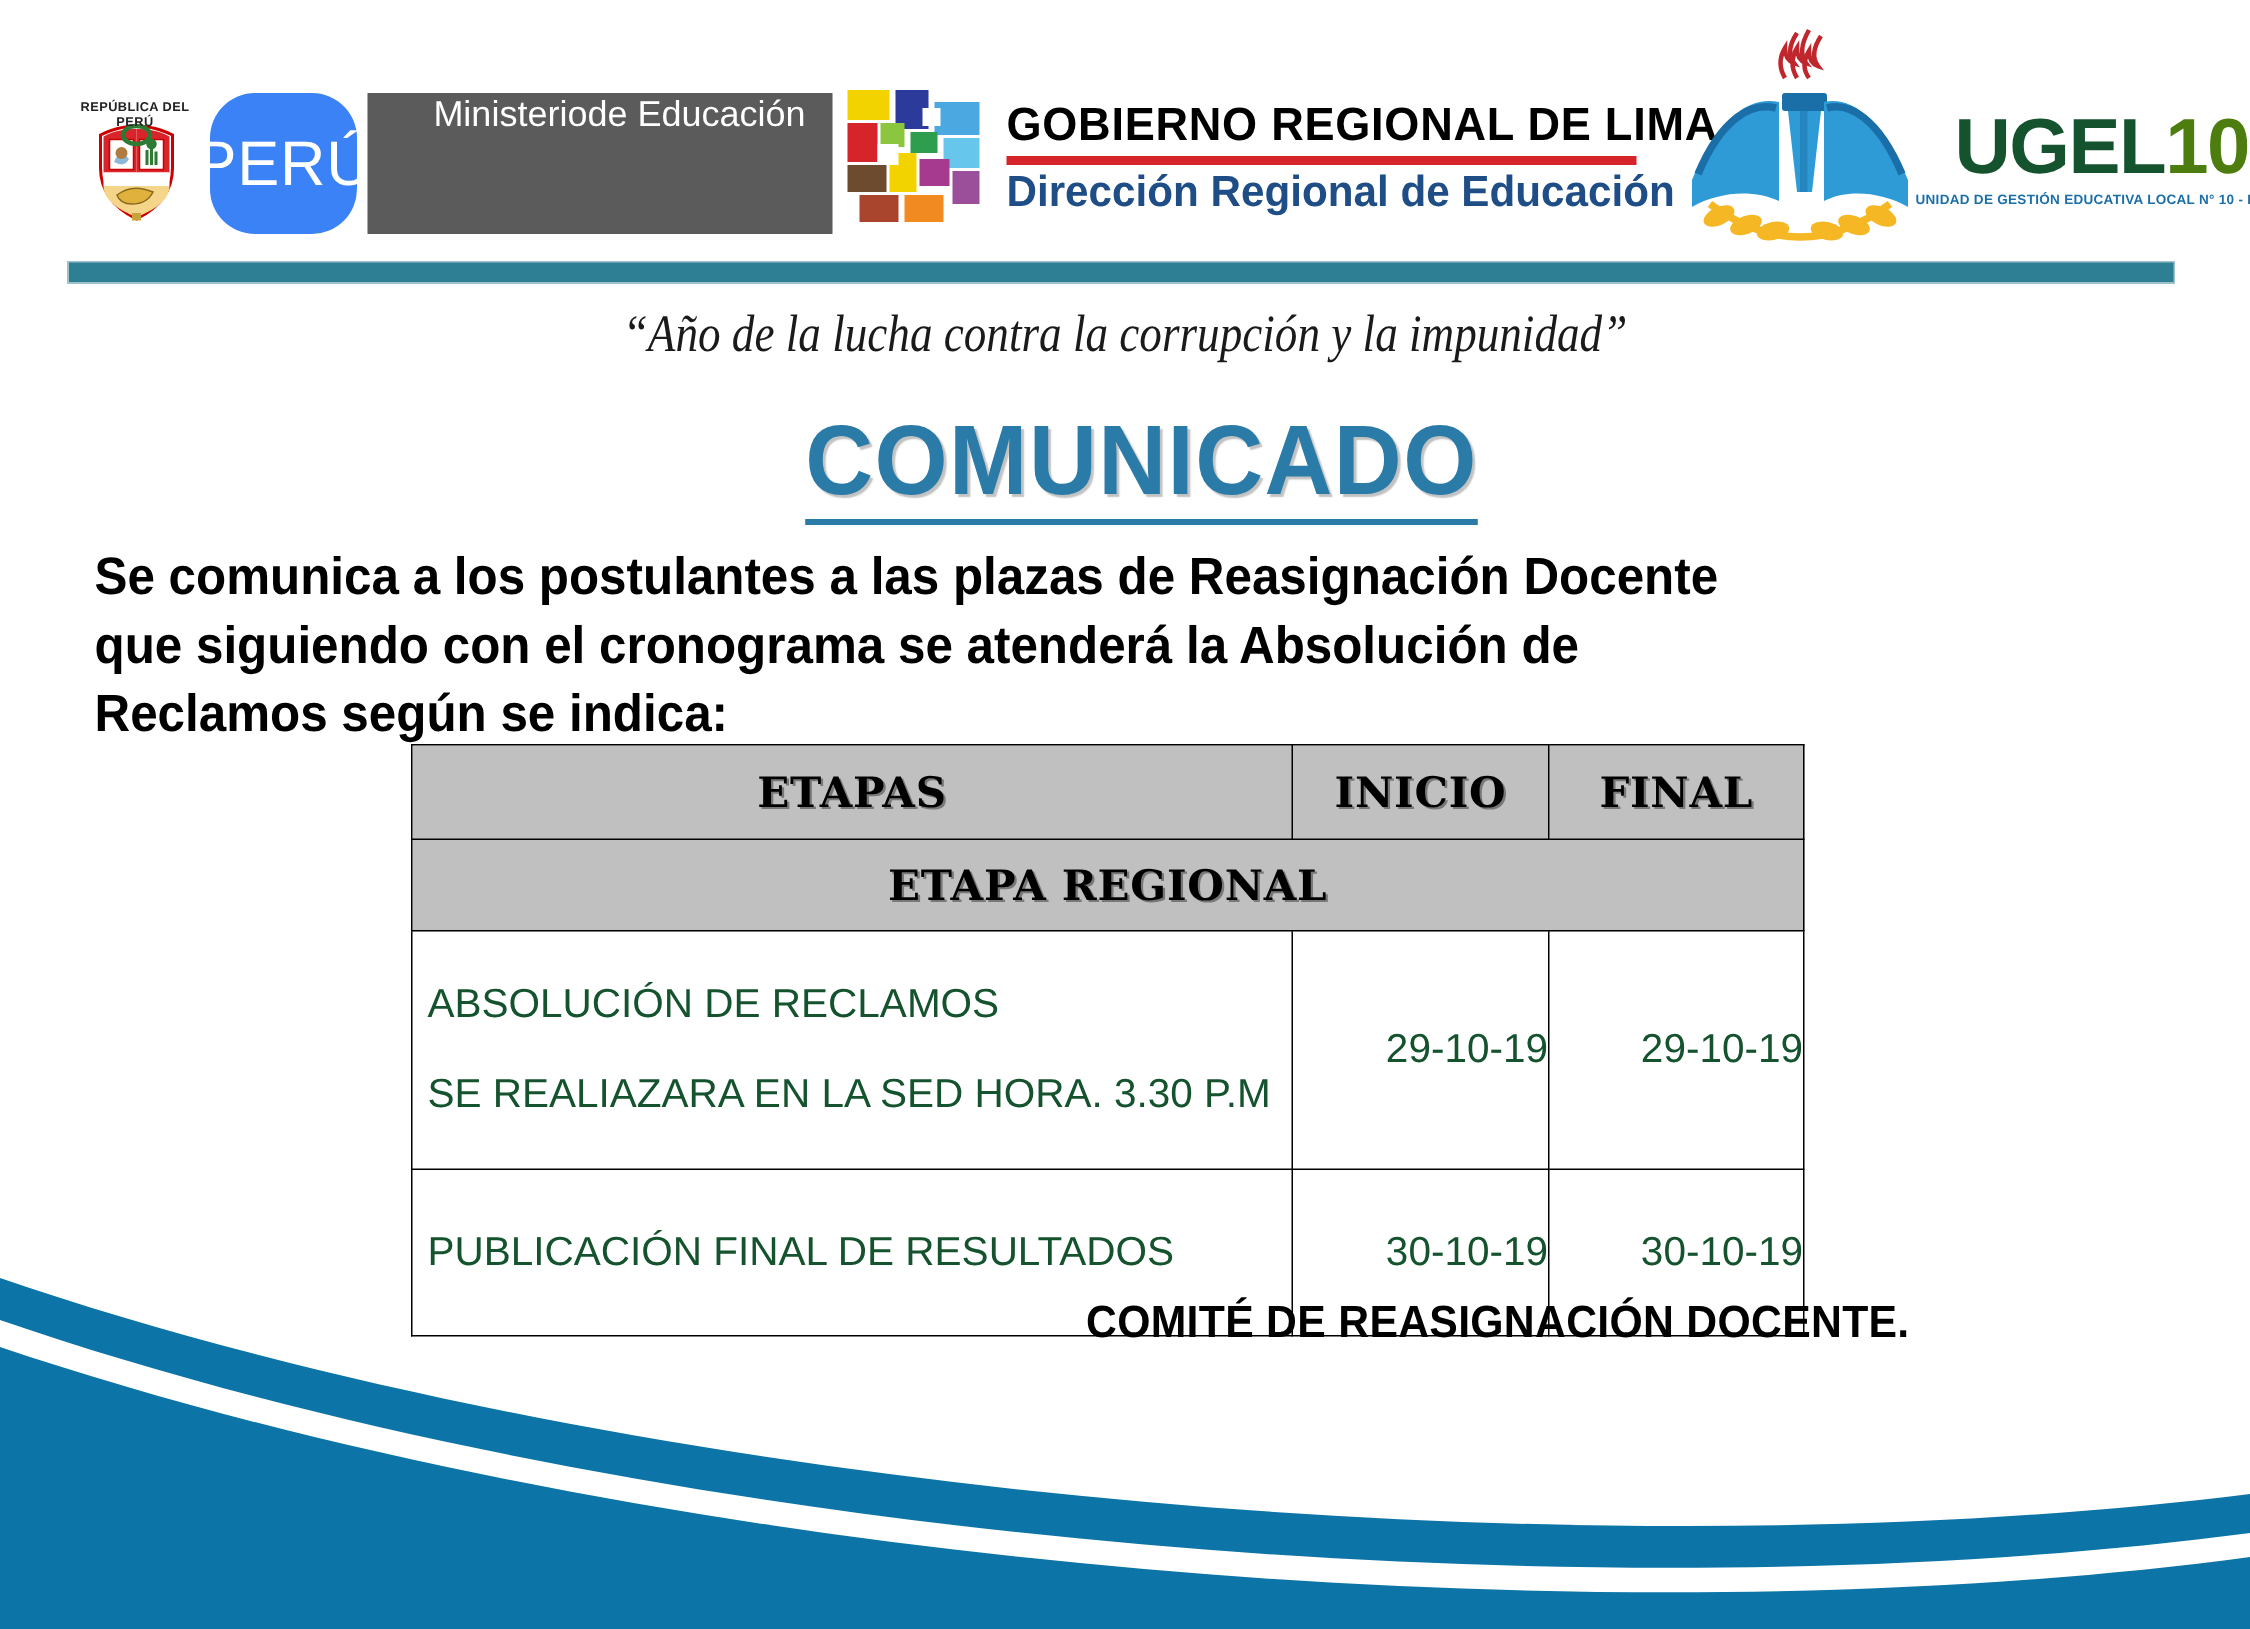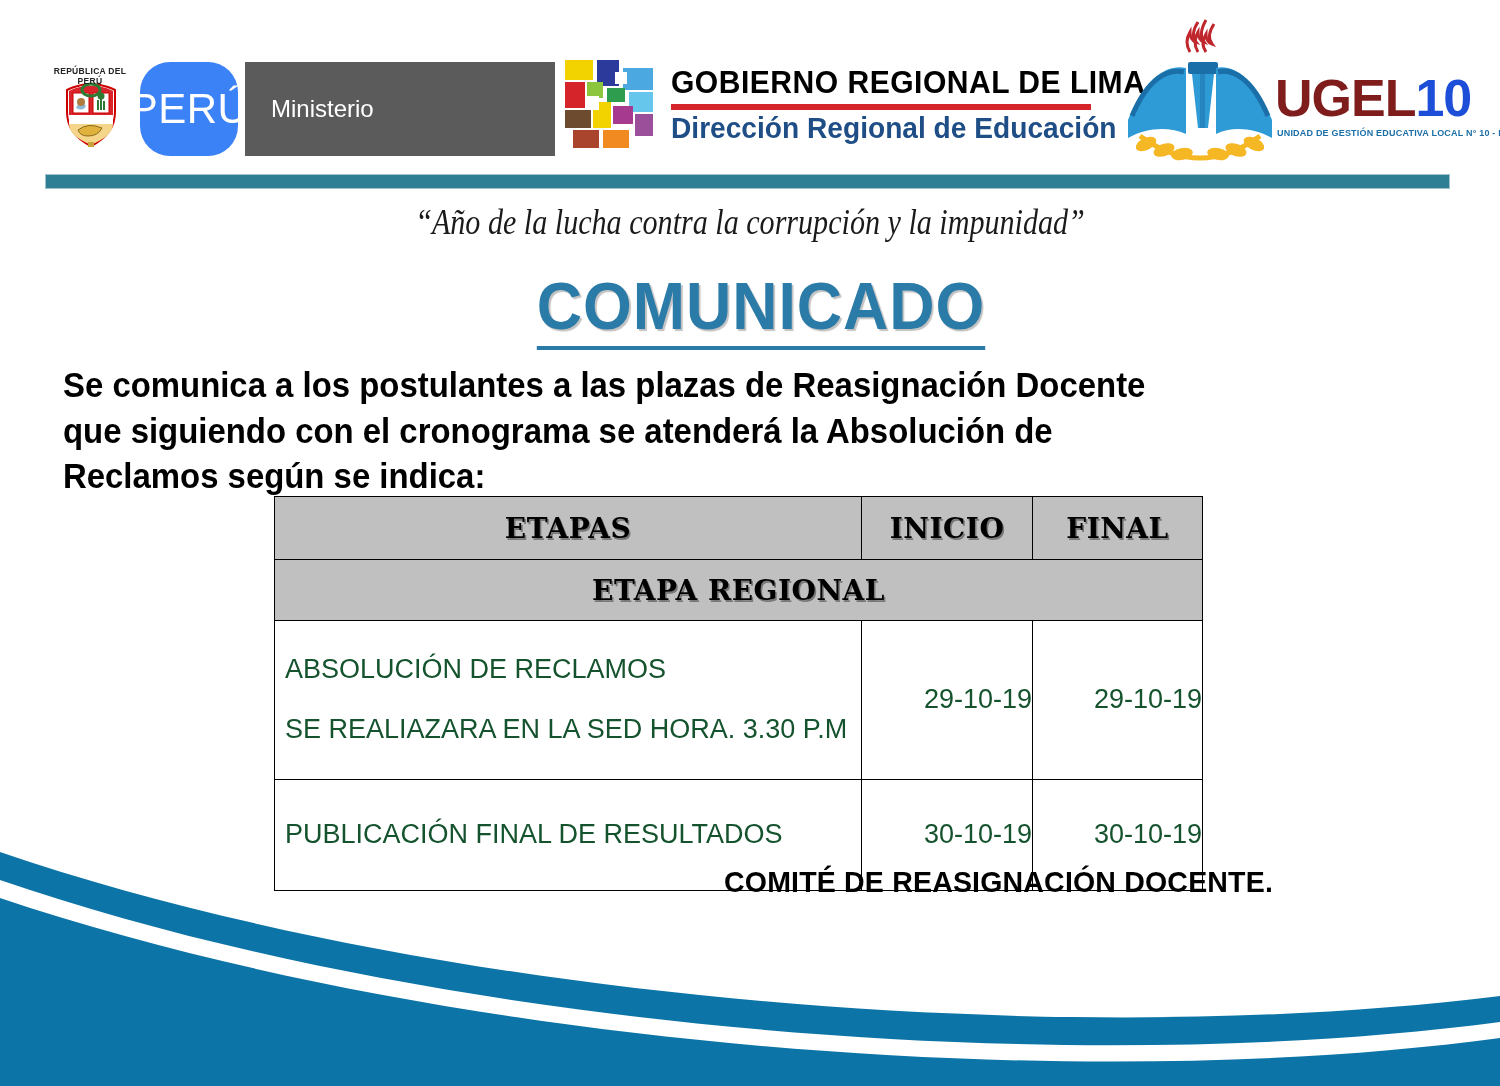--- a/index.html
+++ b/index.html
@@ -65,21 +65,21 @@
     font-size: 42px;
     letter-spacing: .5px;
     border-radius: 30px;
   }
   .minedu-gap { width: 7px; background: #fff; }
   .minedu-min {
     width: 310px;
     background: #5B5B5B;
     color: #fff;
     display: flex;
-    flex-direction: column;
+    flex-direction: row;
     justify-content: center;
     padding-left: 26px;
     box-sizing: border-box;
     font-size: 24px;
     line-height: 1.22;
   }
 
   
   .grl {
     position: absolute;
@@ -132,22 +132,22 @@
     width: 160px; height: 150px;
   }
   .ugel-word {
     position: absolute;
     left: 155px; top: 56px;
     font-size: 52px;
     font-weight: bold;
     letter-spacing: -1px;
     line-height: 1;
   }
-  .ugel-word .u { color: #7f1d1d; }
-  .ugel-word .n { color: #1d4ed8; }
+  .ugel-word .u { color: #14532d; margin-left: 28px; }
+  .ugel-word .n { color: #4d7c0f; }
   .ugel-sub {
     position: absolute;
     left: 157px; top: 112px;
     font-size: 9px;
     color: #1B6FA8;
     letter-spacing: .2px;
     white-space: nowrap;
     font-weight: 600;
   }
 
@@ -311,20 +311,21 @@
           <path d="M14 48 q10 -8 24 -2 q-4 8 -14 8 q-8 0 -10 -6 Z" fill="#e0b23d" stroke="#8a6a1c" stroke-width="1"></path>
           <ellipse cx="27" cy="8" rx="9" ry="6" fill="none" stroke="#2d7a34" stroke-width="3"></ellipse>
           <rect x="24" y="60" width="6" height="5" fill="#c8a23a"></rect>
         </svg>
         <div class="shield-arc">REPÚBLICA DEL PERÚ</div>
       </div>
       <div class="minedu-peru">PERÚ</div>
       <div class="minedu-gap"></div>
       <div class="minedu-min">
         <div>Ministerio</div>
+        <div>de Educación</div>
       </div>
     </div>
 
     <div class="grl">
       <div class="grl-mark">
         <svg viewBox="0 0 94 94" width="94" height="94">
           <rect x="2" y="2" width="28" height="20" fill="#F2D300"></rect>
           <rect x="34" y="2" width="22" height="26" fill="#2B3A9B"></rect>
           <rect x="60" y="10" width="30" height="22" fill="#4BA8E0"></rect>
           <rect x="2" y="24" width="20" height="26" fill="#D6242B"></rect>

